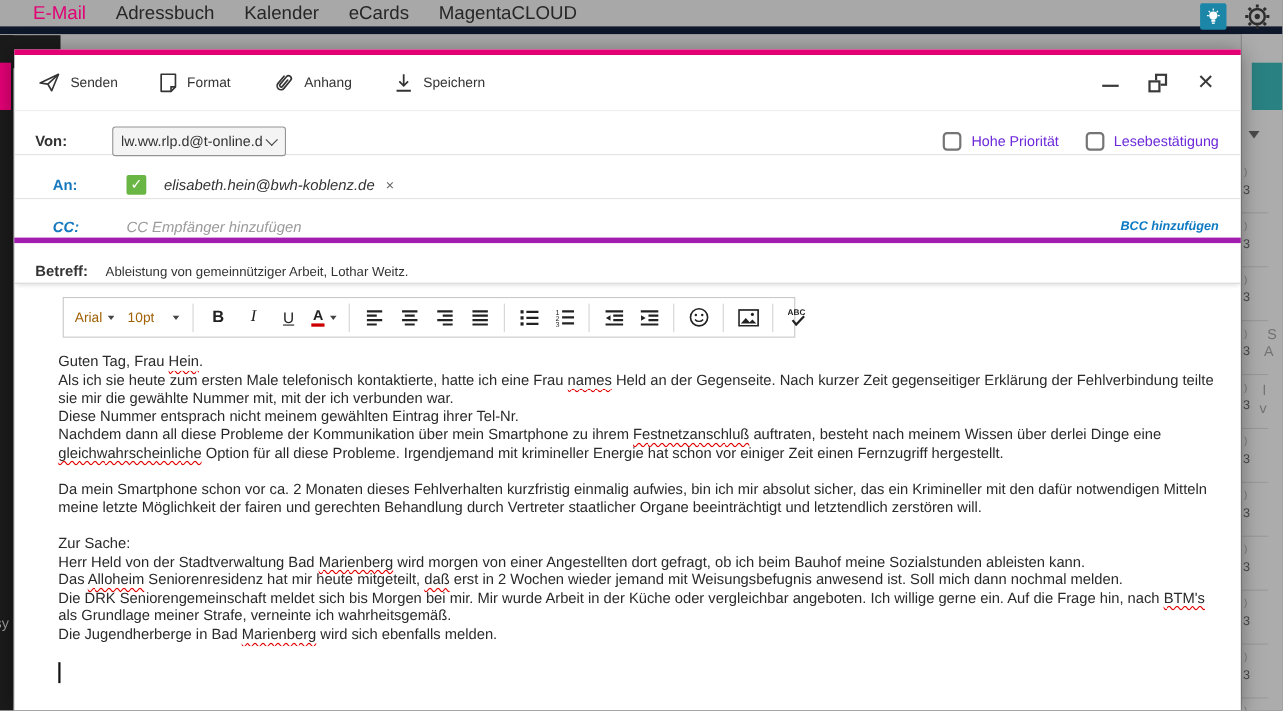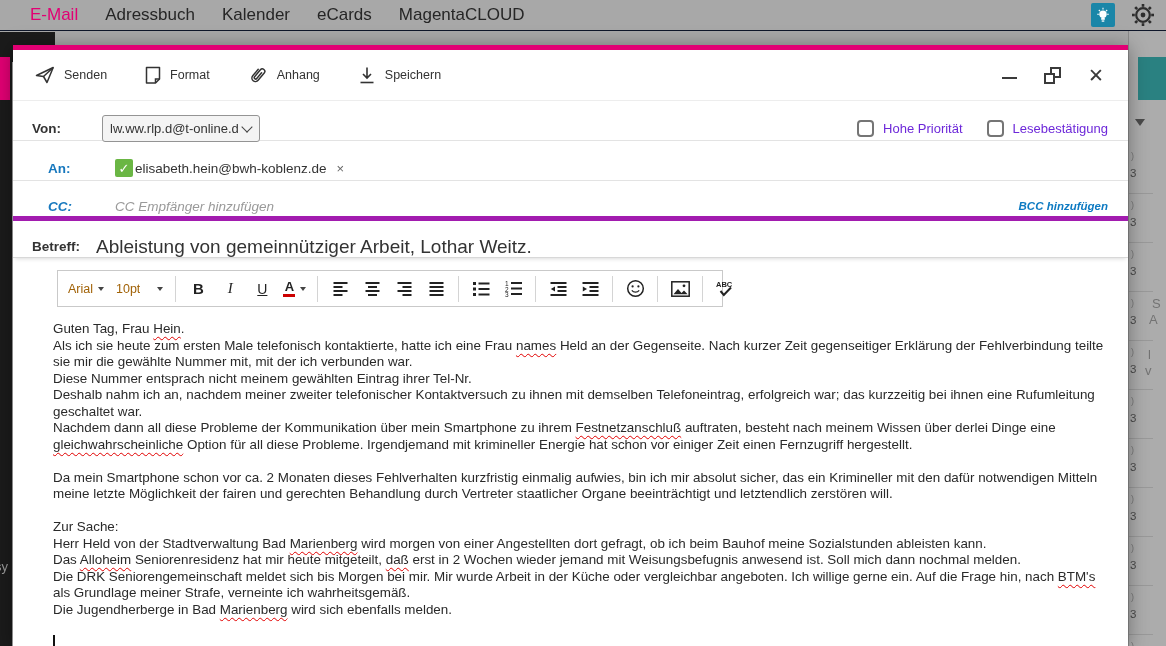--- a/index.html
+++ b/index.html
@@ -1,21 +1,21 @@
 <!DOCTYPE html>
 <html><head>
 <meta charset="utf-8">
 <style>
   html,body{margin:0;padding:0;background:#888;}
   .screen{position:relative;width:1166px;height:646px;background:#a8a8a8;overflow:hidden;
           font-family:"Liberation Sans","DejaVu Sans",sans-serif;-webkit-font-smoothing:antialiased;}
 
   
   .topnav{position:absolute;left:0;top:0;right:0;height:31px;display:flex;align-items:center;
-          padding-left:30px;gap:27px;border-bottom:1px solid #0f172a;box-sizing:border-box;}
+          padding-left:30px;gap:27px;border-bottom:7px solid #0f172a;box-sizing:border-box;}
   .topnav .item{font-size:17px;color:#262626;cursor:pointer;white-space:nowrap;}
   .topnav .item.active{color:#e20074;}
   .nav-right{position:absolute;right:10px;top:2px;display:flex;align-items:center;gap:15px;}
   .tip-btn{width:24px;height:24px;background:#1b86a8;border-radius:2px;display:flex;align-items:center;justify-content:center;cursor:pointer;}
   .gear-btn{width:26px;height:26px;display:flex;align-items:center;justify-content:center;cursor:pointer;}
 
   
   .bg-black-box{position:absolute;left:0;top:32px;width:55px;height:30px;background:#1b1b1b;}
   .bg-left-col{position:absolute;left:0;top:32px;width:12px;height:614px;background:#1b1b1b;}
   .bg-magenta{position:absolute;left:0;top:57px;width:10px;height:43px;background:#e20074;}
@@ -57,25 +57,25 @@
   .sel-text{font-size:13px;color:#333;white-space:nowrap;overflow:hidden;flex:1;}
   .chev{flex:none;width:7px;height:7px;border-right:1.6px solid #444;border-bottom:1.6px solid #444;
         transform:rotate(45deg);margin:-3px 1px 0 4px;}
   .opts{margin-left:auto;display:flex;align-items:center;gap:24px;}
   .opt{display:flex;align-items:center;gap:9px;cursor:pointer;}
   .cb{width:17px;height:17px;border:2px solid #757575;border-radius:4px;background:#fff;box-sizing:border-box;flex:none;}
   .opt-label{font-size:13px;color:#6d28d9;}
   .chip{display:flex;align-items:center;margin-left:2px;}
   .chip-check{width:18px;height:18px;background:#6ab644;color:#fff;font-size:13px;font-weight:bold;
               display:flex;align-items:center;justify-content:center;border-radius:2px;flex:none;}
-  .recipient{font-size:13.5px;color:#333;margin-left:2px;}
+  .recipient{font-size:13.5px;color:#333;margin-left:16px;font-style:italic;}
   .chip-x{color:#666;font-size:13px;margin-left:10px;cursor:pointer;}
   .cc-placeholder{font-size:13.5px;color:#9a9a9a;margin-left:2px;}
   .bcc{margin-left:auto;color:#0d7ac2;font-weight:bold;font-size:11.5px;cursor:pointer;}
-  .betreff-value{font-size:19px;color:#333;margin-left:-1px;}
+  .betreff-value{font-size:12px;color:#333;margin-left:-1px;}
 
   
   .editor-toolbar{position:absolute;left:44px;top:225px;width:666px;height:37px;border:1px solid #c9c9c9;
                   background:#fff;display:flex;align-items:center;box-sizing:border-box;padding:0 4px;}
   .tb-select{display:flex;align-items:center;height:26px;padding:0 6px;cursor:pointer;color:#a16207;font-size:12.5px;text-align:right;}
   .tb-font{width:118px;}
   .tb-size{width:56px;gap:12px;}
   .tb-select .txt{flex:1;white-space:nowrap;overflow:hidden;}
   .dd-caret{width:0;height:0;border-left:3.5px solid transparent;border-right:3.5px solid transparent;
             border-top:4.5px solid #444;margin-left:5px;flex:none;}
@@ -440,21 +440,20 @@
               <path d="M4.5 12 l3.3 4 L15 8.5" fill="none" stroke="#222" stroke-width="2"></path>
             </svg>
           </span>
         </div>
       </div>
 
     <div class="body-area">
         <div class="line"><span>Guten Tag, Frau </span><span class="misspell">Hein</span><span>.</span></div>
         <div class="line"><span>Als ich sie heute zum ersten Male telefonisch kontaktierte, hatte ich eine Frau </span><span class="misspell">names</span><span> Held an der Gegenseite. Nach kurzer Zeit gegenseitiger Erklärung der Fehlverbindung teilte sie mir die gewählte Nummer mit, mit der ich verbunden war.</span></div>
         <div class="line"><span>Diese Nummer entsprach nicht meinem gewählten Eintrag ihrer Tel-Nr.</span></div>
-        <div class="line"><span>Deshalb nahm ich an, nachdem meiner zweiter telefonischer Kontaktversuch zu ihnen mit demselben Telefoneintrag, erfolgreich war; das kurzzeitig bei ihnen eine Rufumleitung geschaltet war.</span></div>
         <div class="line"><span>Nachdem dann all diese Probleme der Kommunikation über mein Smartphone zu ihrem </span><span class="misspell">Festnetzanschluß</span><span> auftraten, besteht nach meinem Wissen über derlei Dinge eine </span><span class="misspell">gleichwahrscheinliche</span><span> Option für all diese Probleme. Irgendjemand mit krimineller Energie hat schon vor einiger Zeit einen Fernzugriff hergestellt.</span></div>
         <div class="line"></div>
         <div class="line"><span>Da mein Smartphone schon vor ca. 2 Monaten dieses Fehlverhalten kurzfristig einmalig aufwies, bin ich mir absolut sicher, das ein Krimineller mit den dafür notwendigen Mitteln meine letzte Möglichkeit der fairen und gerechten Behandlung durch Vertreter staatlicher Organe beeinträchtigt und letztendlich zerstören will.</span></div>
         <div class="line"></div>
         <div class="line"><span>Zur Sache:</span></div>
         <div class="line"><span>Herr Held von der Stadtverwaltung Bad </span><span class="misspell">Marienberg</span><span> wird morgen von einer Angestellten dort gefragt, ob ich beim Bauhof meine Sozialstunden ableisten kann.</span></div>
         <div class="line"><span>Das </span><span class="misspell">Alloheim</span><span> Seniorenresidenz hat mir heute mitgeteilt, </span><span class="misspell">daß</span><span> erst in 2 Wochen wieder jemand mit Weisungsbefugnis anwesend ist. Soll mich dann nochmal melden.</span></div>
         <div class="line"><span>Die DRK Seniorengemeinschaft meldet sich bis Morgen bei mir. Mir wurde Arbeit in der Küche oder vergleichbar angeboten. Ich willige gerne ein. Auf die Frage hin, nach </span><span class="misspell">BTM's</span><span> als Grundlage meiner Strafe, verneinte ich wahrheitsgemäß.</span></div>
         <div class="line"><span>Die Jugendherberge in Bad </span><span class="misspell">Marienberg</span><span> wird sich ebenfalls melden.</span></div>
         <div class="line"></div>

